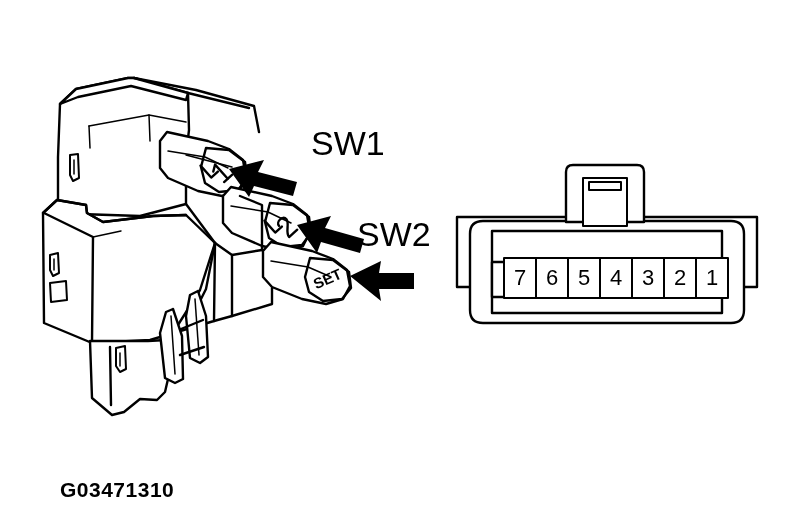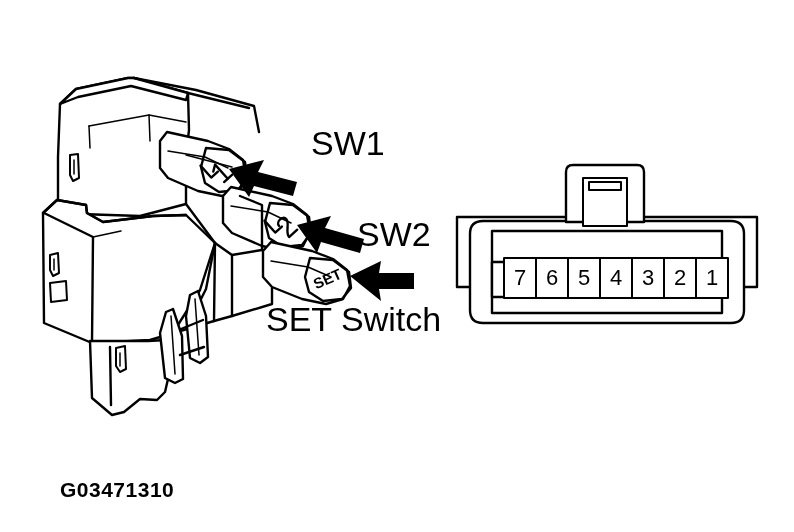--- a/index.html
+++ b/index.html
@@ -286,17 +286,16 @@
       </g>
 
     </g>
 
   </svg>
 
   <div class="callout-label" style="left:311px; top:126px;">SW1</div>
 
   <div class="callout-label" style="left:357px; top:189px;margin-top:28px;">SW2</div>
 
-  <div class="callout-label" style="left:266px; top:302px;">SET Switch</div>
 
   <div class="fig-caption" style="left:60px; top:430px;margin-top:48px;">G03471310</div>
 
 </div>
 
 </body></html>

